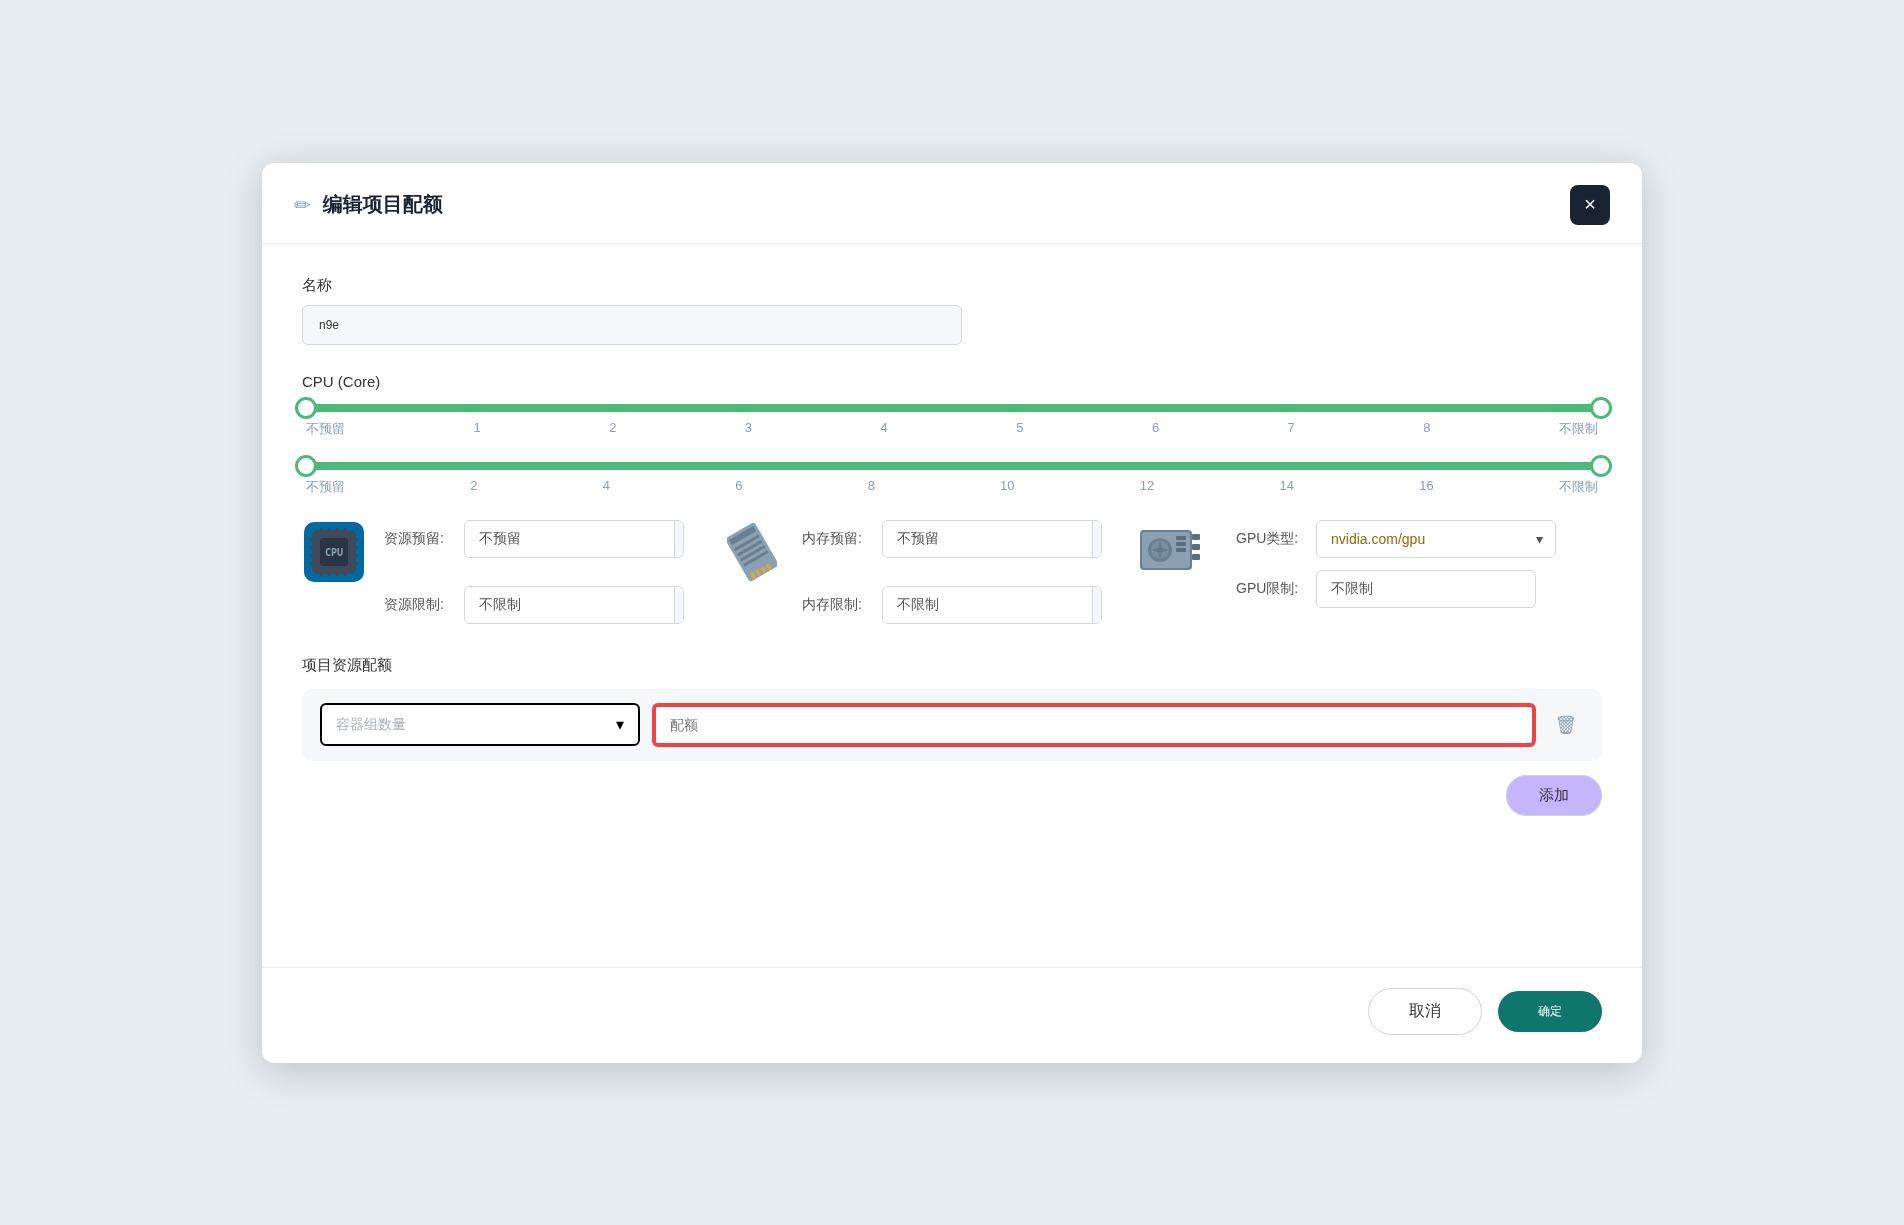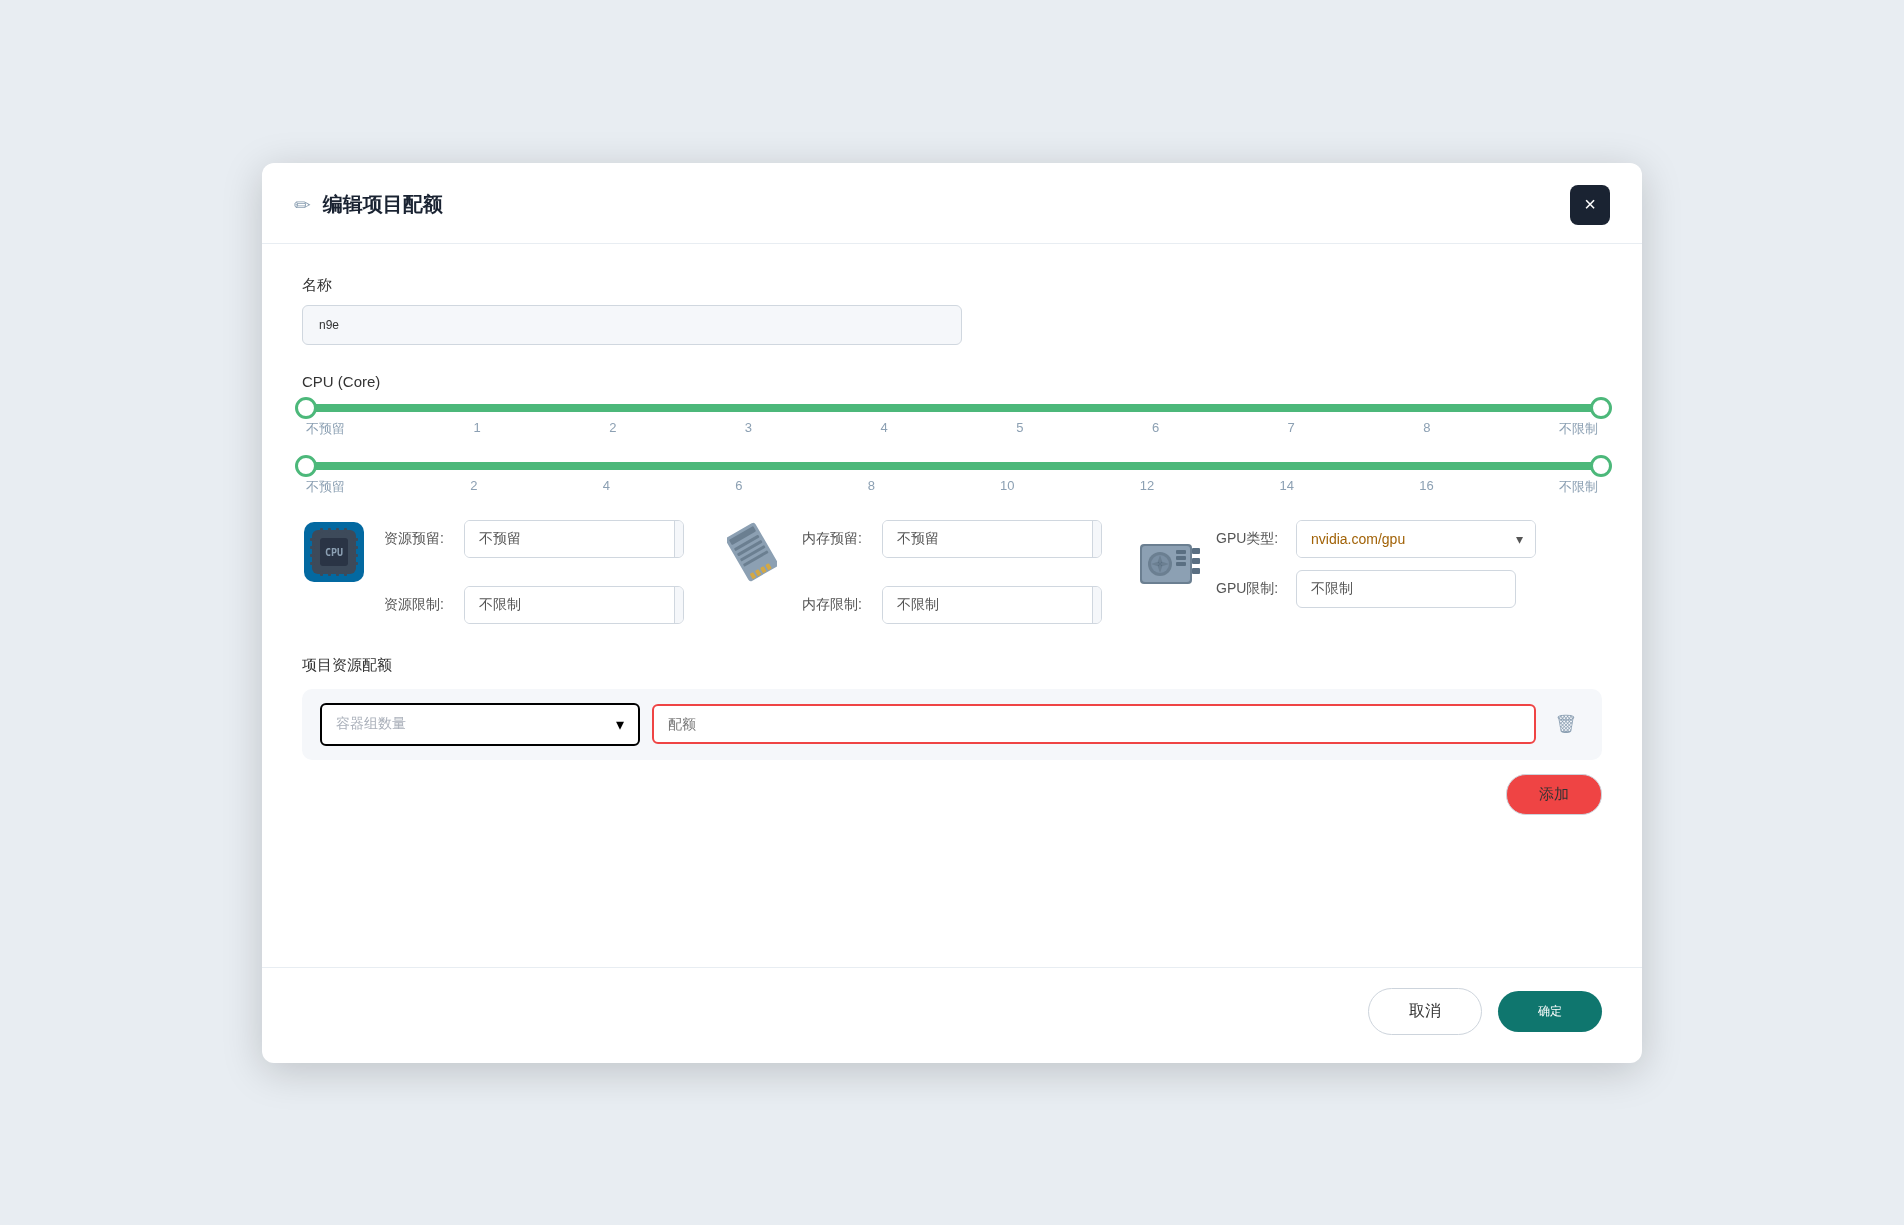--- a/index.html
+++ b/index.html
@@ -183,22 +183,22 @@
     }
     .resource-unit {
       padding: 10px 14px;
       background: #f5f7fa;
       font-size: 14px;
       color: #555;
       border-left: 1px solid #d0d7df;
     }
     .gpu-section {
       display: flex;
-      align-items: center;
-      gap: 14px;
+      align-items: flex-start;
+      gap: 34px;
     }
     .gpu-icon-box {
       width: 64px;
       height: 60px;
       display: flex;
       align-items: center;
       justify-content: center;
     }
     .gpu-fields {
       display: flex;
@@ -272,21 +272,21 @@
       gap: 8px;
     }
     .quota-select-placeholder {
       flex: 1;
       font-size: 14px;
       color: #aab0ba;
     }
     .quota-input {
       flex: 1;
       padding: 10px 14px;
-      border: 2px solid #ef4444;
+      border: 4px solid #ef4444;
       border-radius: 6px;
       font-size: 14px;
       color: #aab0ba;
       background: #fff;
       outline: none;
     }
     .delete-btn {
       width: 36px;
       height: 36px;
       border: none;
@@ -301,21 +301,21 @@
     .add-btn {
       display: flex;
       align-items: center;
       justify-content: flex-end;
       margin-top: 14px;
     }
     .add-button {
       padding: 10px 32px;
       border: 1px solid #cdd4dc;
       border-radius: 20px;
-      background: #ef4444;
+      background: #c4b5fd;
       font-size: 15px;
       color: #333;
       cursor: pointer;
     }
     .dialog-footer {
       display: flex;
       justify-content: flex-end;
       align-items: center;
       padding: 20px 40px 28px 40px;
       gap: 16px;

